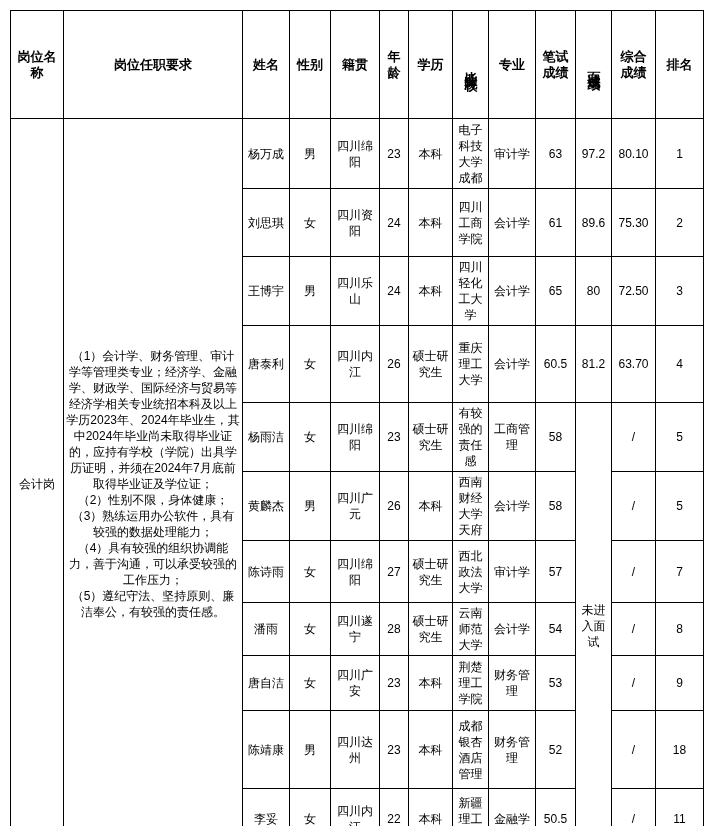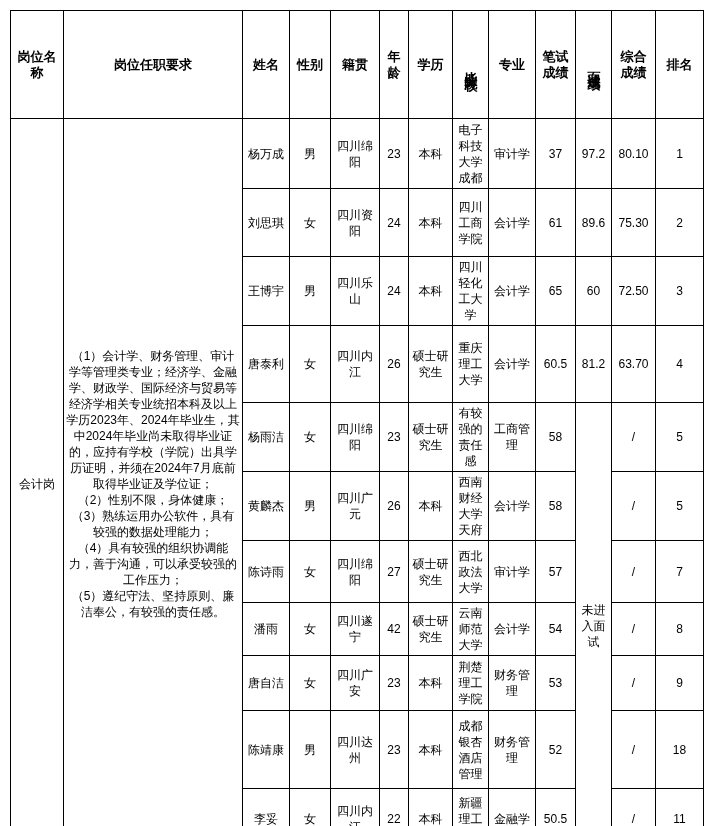--- a/index.html
+++ b/index.html
@@ -110,21 +110,21 @@
 （3）熟练运用办公软件，具有较强的数据处理能力；
 （4）具有较强的组织协调能力，善于沟通，可以承受较强的工作压力；
 （5）遵纪守法、坚持原则、廉洁奉公，有较强的责任感。</td>
         <td>杨万成</td>
         <td>男</td>
         <td>四川绵阳</td>
         <td>23</td>
         <td class="edu">本科</td>
         <td class="school">电子科技大学成都</td>
         <td>审计学</td>
-        <td>37</td>
+        <td>63</td>
         <td>97.2</td>
         <td>80.10</td>
         <td>1</td>
       </tr>
       <tr class="r1">
         <td>刘思琪</td>
         <td>女</td>
         <td>四川资阳</td>
         <td>24</td>
         <td class="edu">本科</td>
@@ -137,21 +137,21 @@
       </tr>
       <tr class="r2">
         <td>王博宇</td>
         <td>男</td>
         <td>四川乐山</td>
         <td>24</td>
         <td class="edu">本科</td>
         <td class="school">四川轻化工大学</td>
         <td>会计学</td>
         <td>65</td>
-        <td>60</td>
+        <td>80</td>
         <td>72.50</td>
         <td>3</td>
       </tr>
       <tr class="r3">
         <td>唐泰利</td>
         <td>女</td>
         <td>四川内江</td>
         <td>26</td>
         <td class="edu">硕士研究生</td>
         <td class="school">重庆理工大学</td>
@@ -195,21 +195,21 @@
         <td class="school">西北政法大学</td>
         <td>审计学</td>
         <td>57</td>
         <td>/</td>
         <td>7</td>
       </tr>
       <tr class="r7">
         <td>潘雨</td>
         <td>女</td>
         <td>四川遂宁</td>
-        <td>42</td>
+        <td>28</td>
         <td class="edu">硕士研究生</td>
         <td class="school">云南师范大学</td>
         <td>会计学</td>
         <td>54</td>
         <td>/</td>
         <td>8</td>
       </tr>
       <tr class="r8">
         <td>唐自洁</td>
         <td>女</td>

